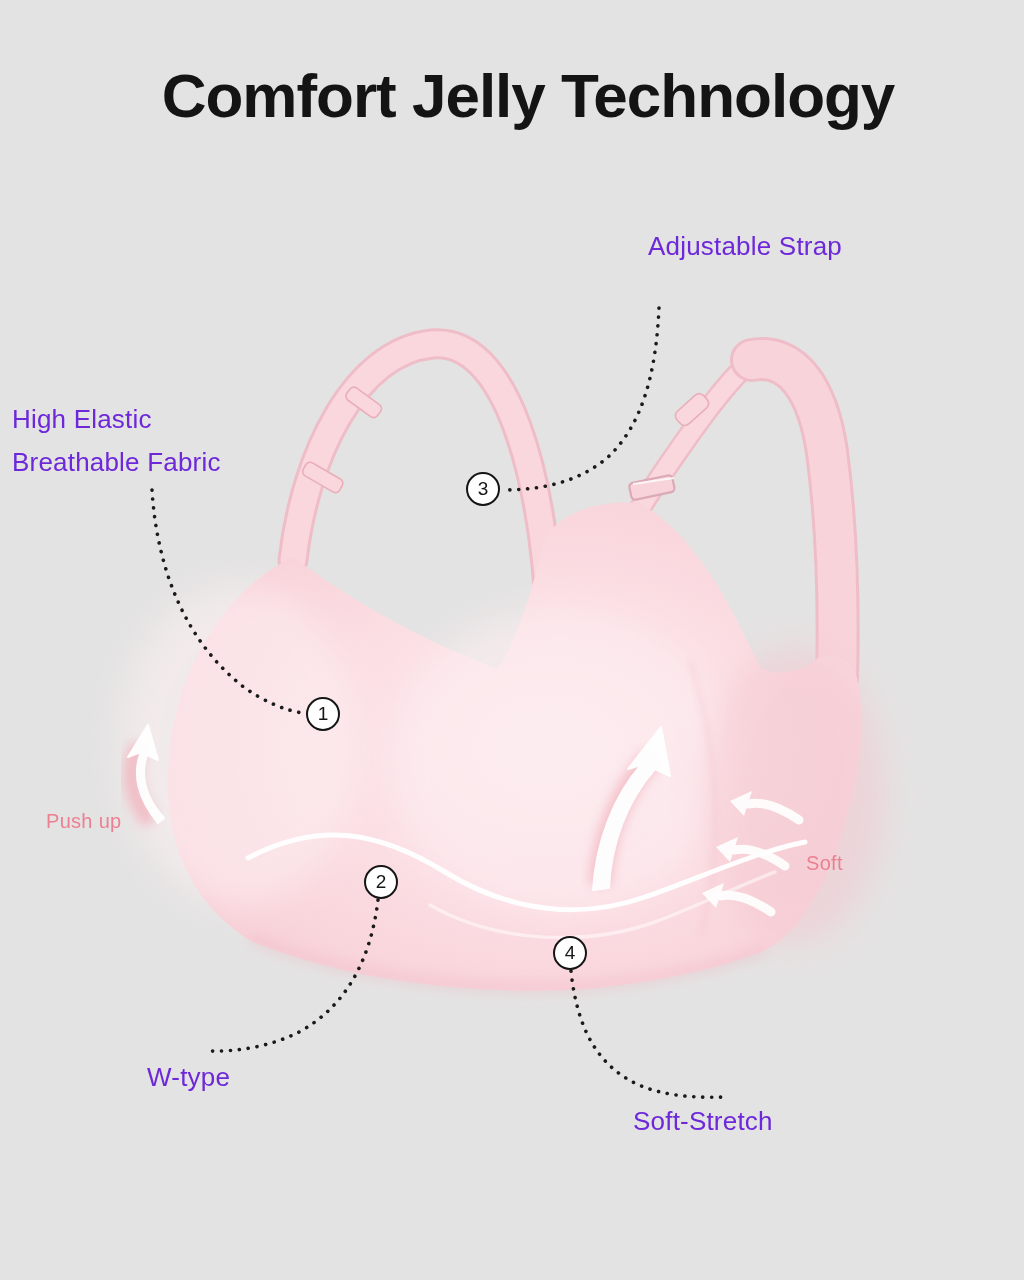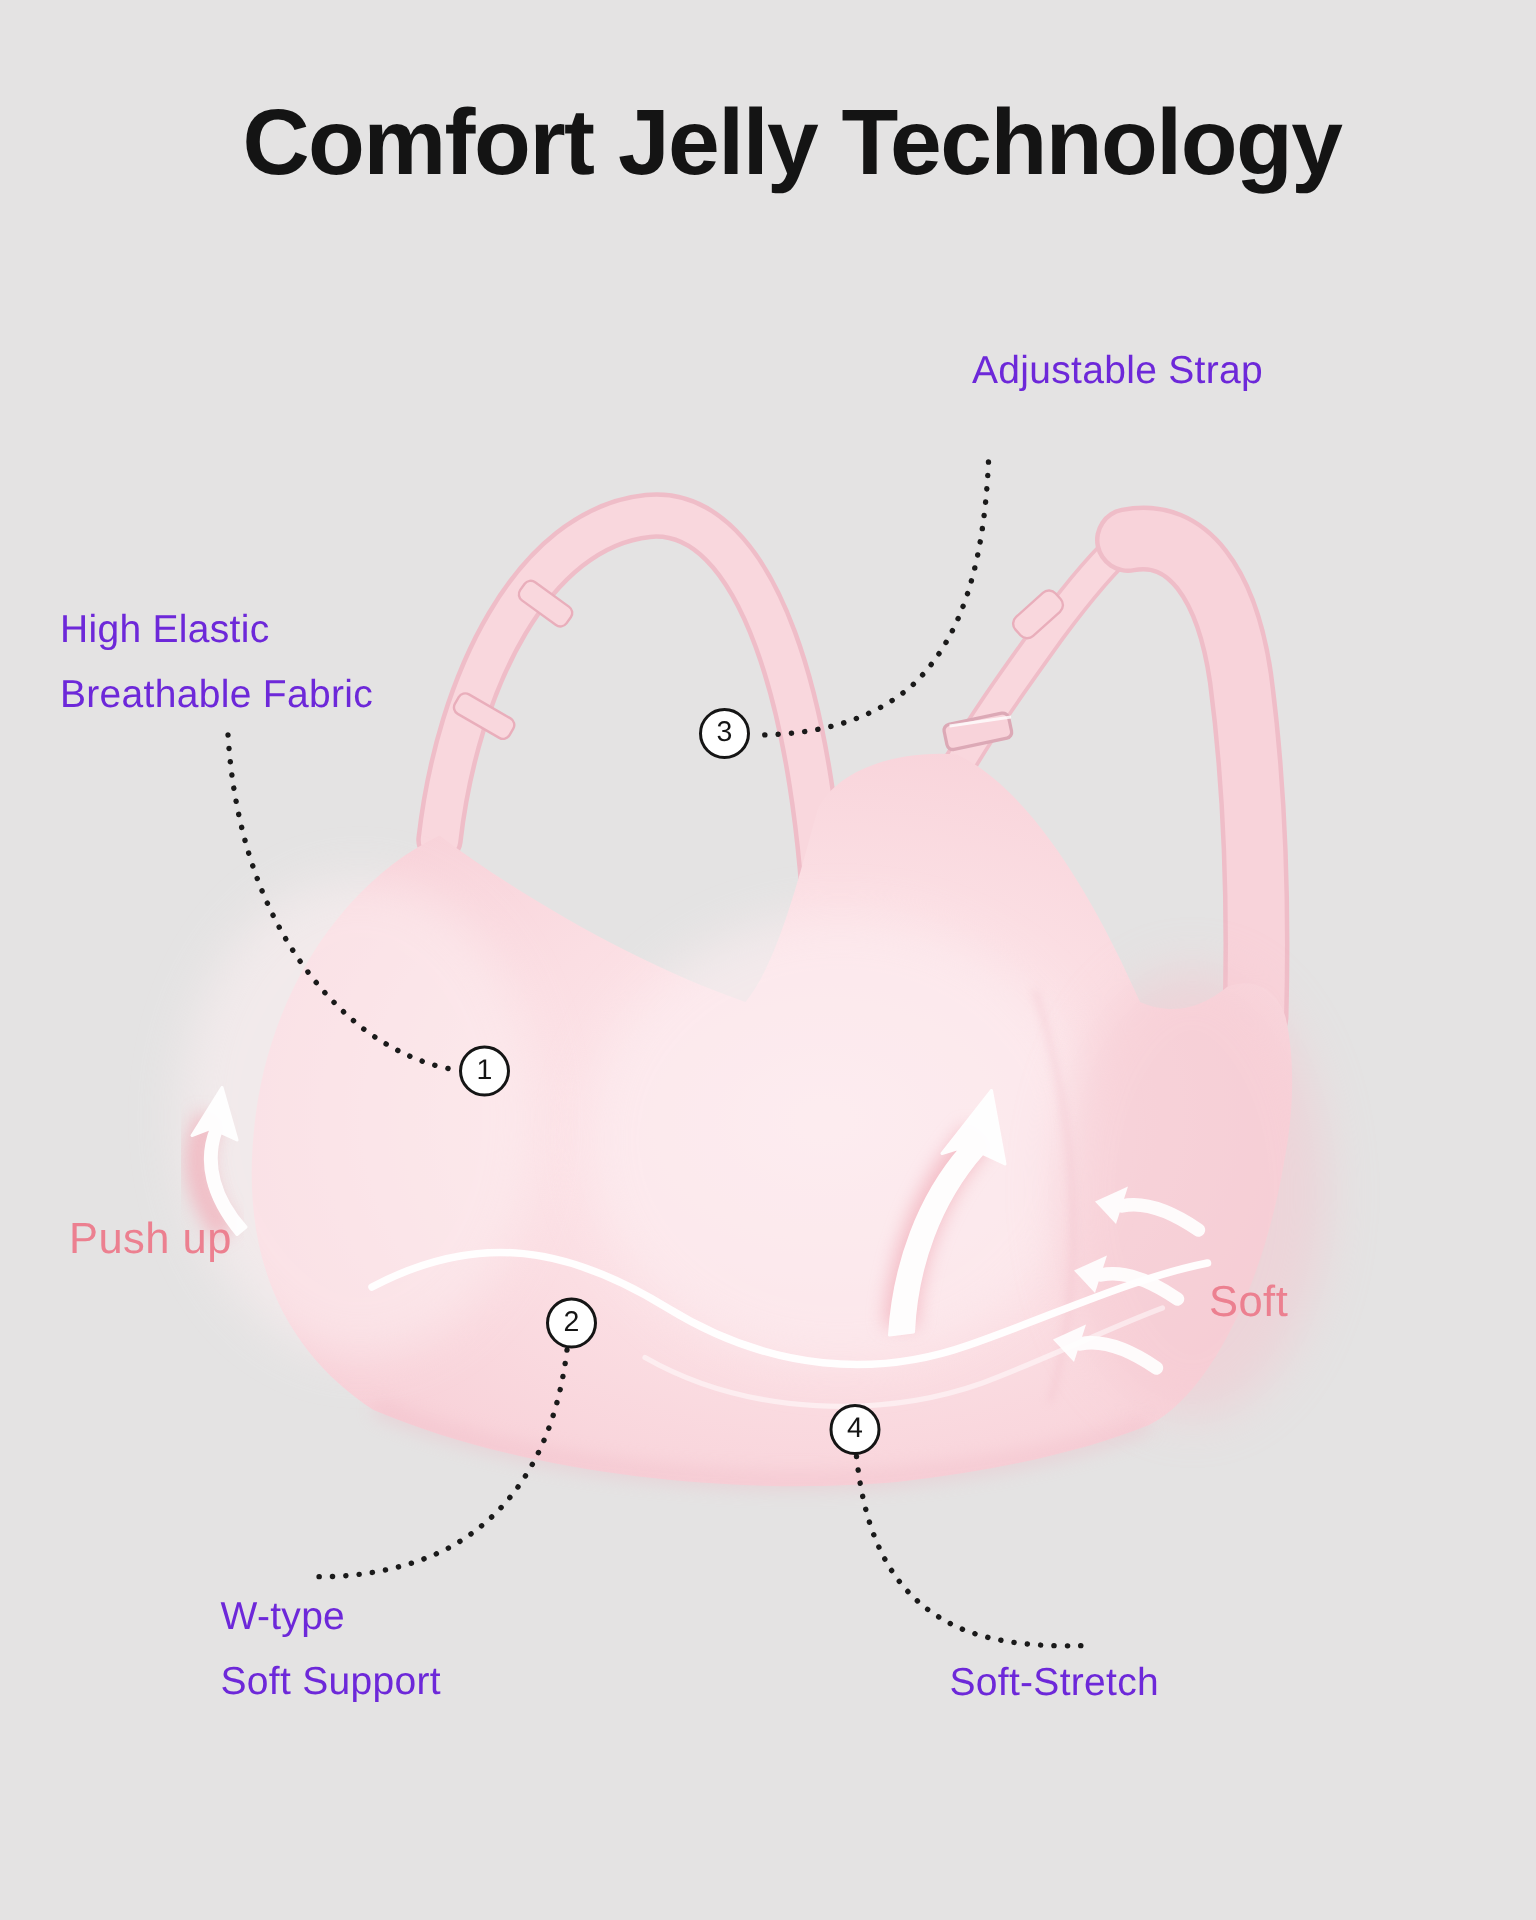--- a/index.html
+++ b/index.html
@@ -31,38 +31,38 @@
     color:#6d28d9;
     font-size:26px;
     line-height:43px;
     letter-spacing:0.2px;
     white-space:nowrap;
   }
   .callout-label span{display:block;}
   .pink-note{
     position:absolute;
     color:#ec8090;
-    font-size:29px;
+    font-size:20px;
     letter-spacing:0.3px;
     white-space:nowrap;
   }
   .marker{
     position:absolute;
     width:30px;height:30px;
     border:2.5px solid #151515;
     border-radius:50%;
     background:#ffffff;
     color:#151515;
     font-size:19px;
     line-height:30px;
     text-align:center;
     transform:translate(-50%,-50%);
     box-sizing:content-box;
   }
-  #label-high-elastic{left:40px;top:398px;}
+  #label-high-elastic{left:12px;top:398px;}
   #label-adjustable{left:648px;top:225px;}
   #label-wtype{left:147px;top:1056px;}
   #label-softstretch{left:633px;top:1100px;text-align:right;}
   #note-pushup{left:46px;top:810px;}
   #note-soft{left:806px;top:852px;}
   #marker-1{left:323px;top:714px;}
   #marker-2{left:381px;top:882px;}
   #marker-3{left:483px;top:489px;}
   #marker-4{left:570px;top:953px;}
 </style>
@@ -174,21 +174,20 @@
     <span>High Elastic</span>
     <span>Breathable Fabric</span>
   </div>
 
   <div class="callout-label" id="label-adjustable">
     <span>Adjustable Strap</span>
   </div>
 
   <div class="callout-label" id="label-wtype">
     <span>W-type</span>
-    <span>Soft Support</span>
   </div>
 
   <div class="callout-label" id="label-softstretch">
     <span>Soft-Stretch</span>
   </div>
 
   <div class="pink-note" id="note-pushup">Push up</div>
   <div class="pink-note" id="note-soft">Soft</div>
 
   <div class="marker" id="marker-1">1</div>

